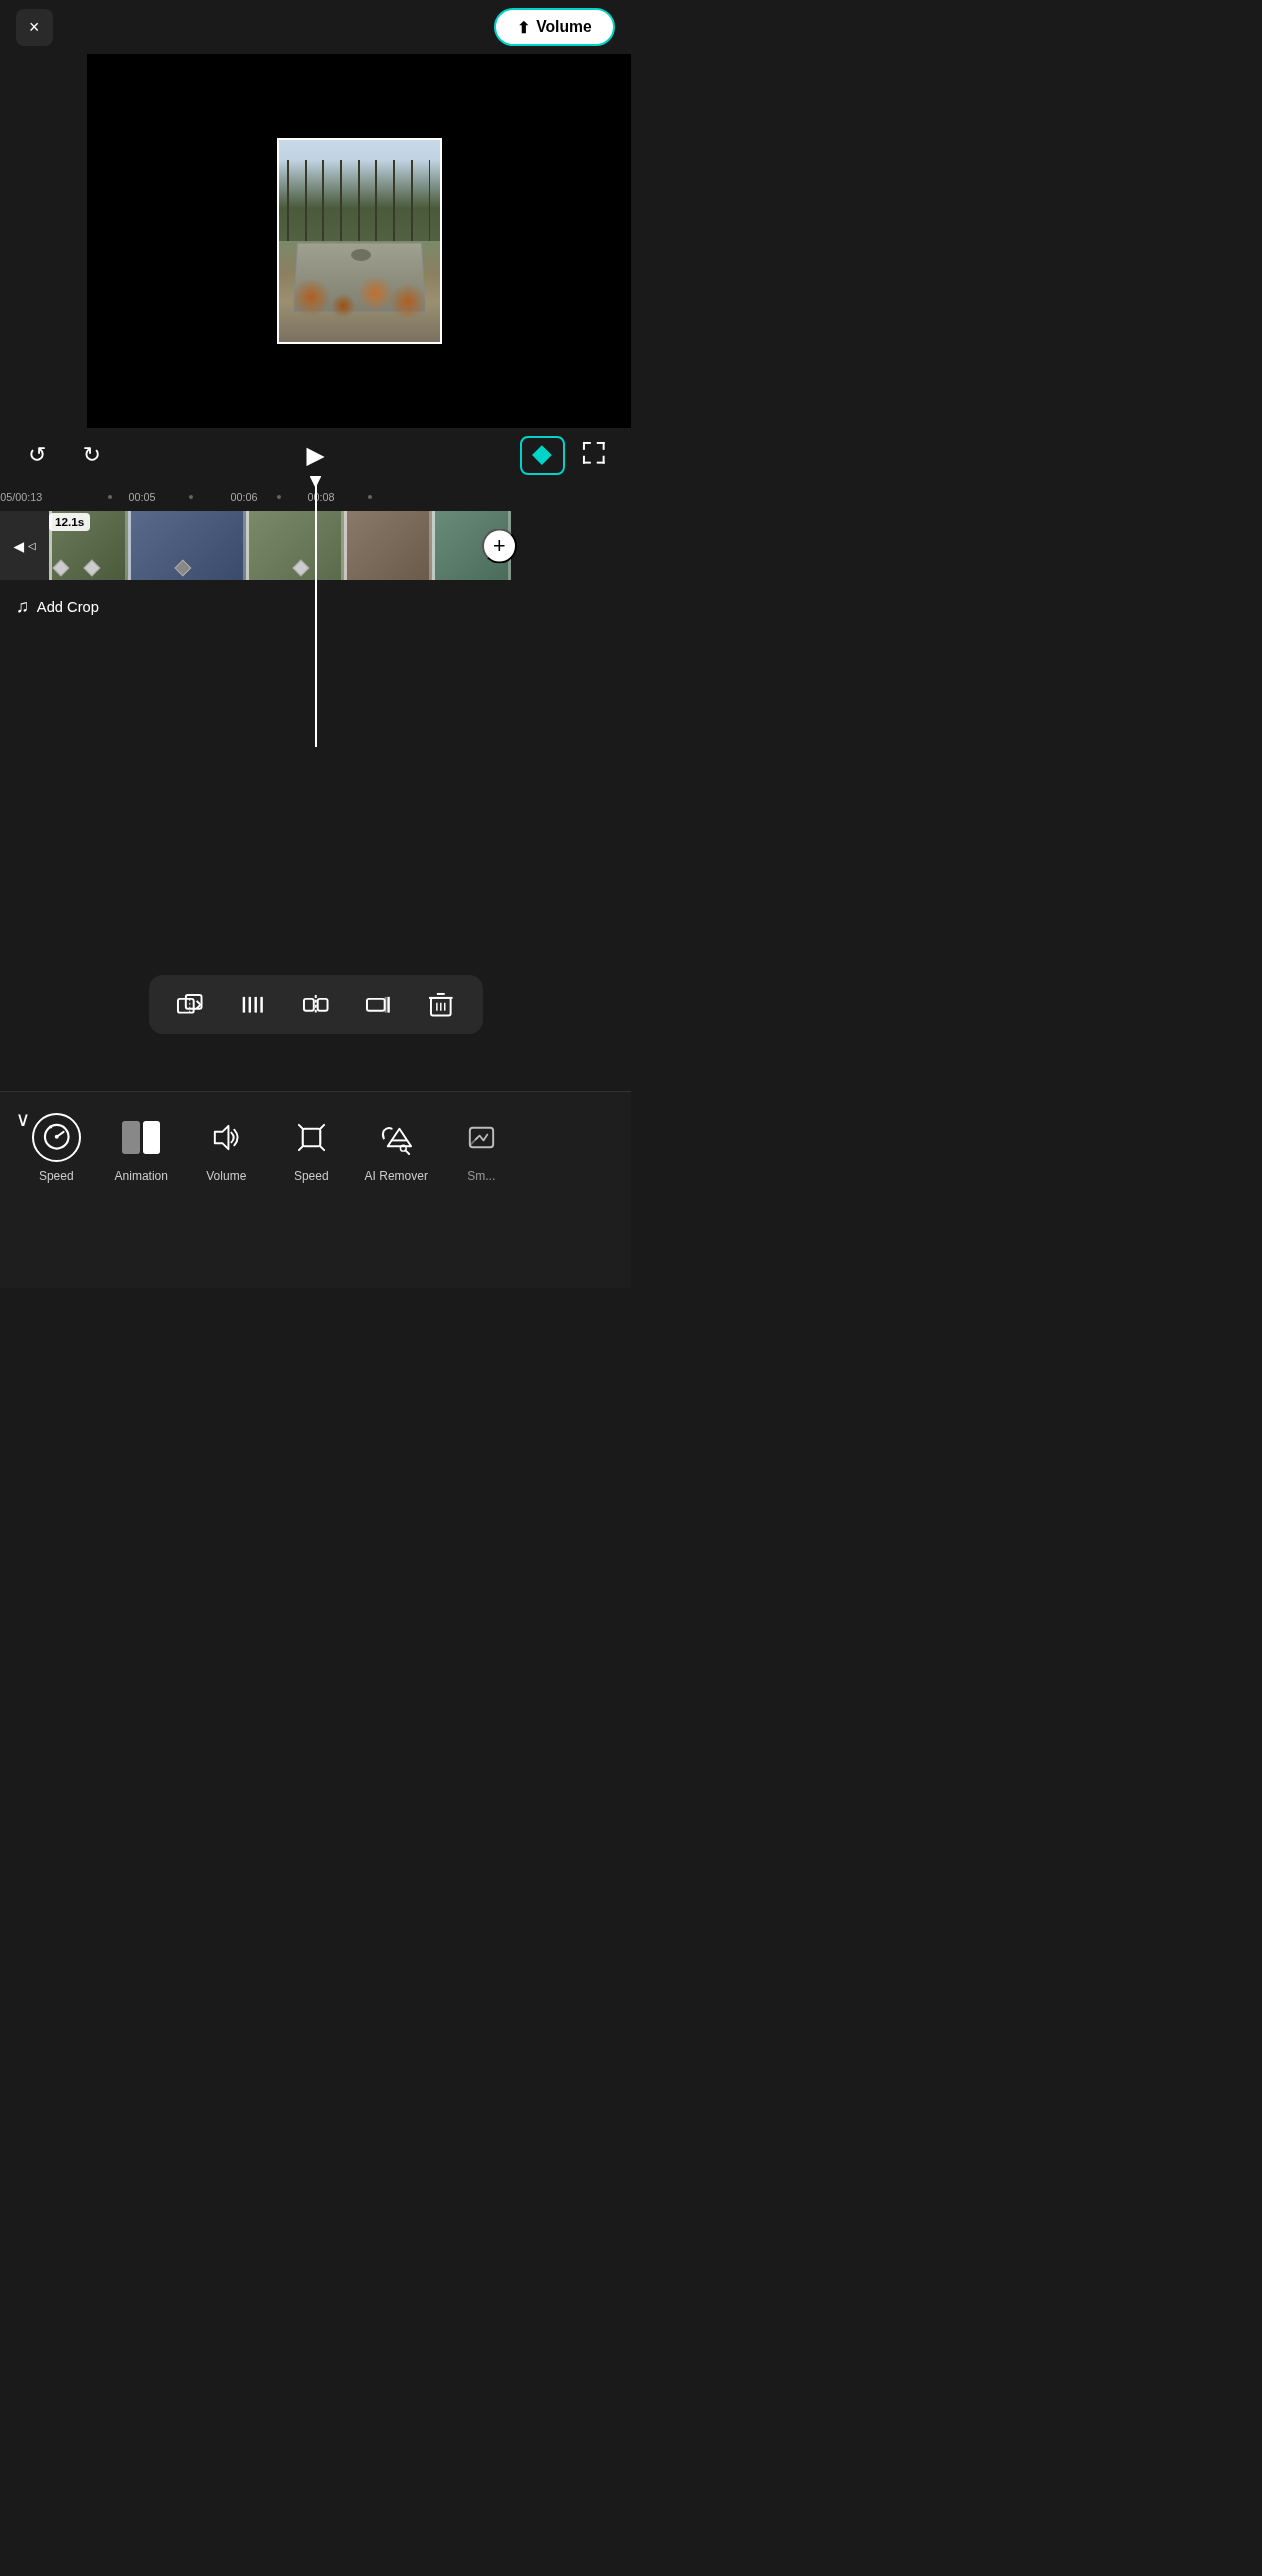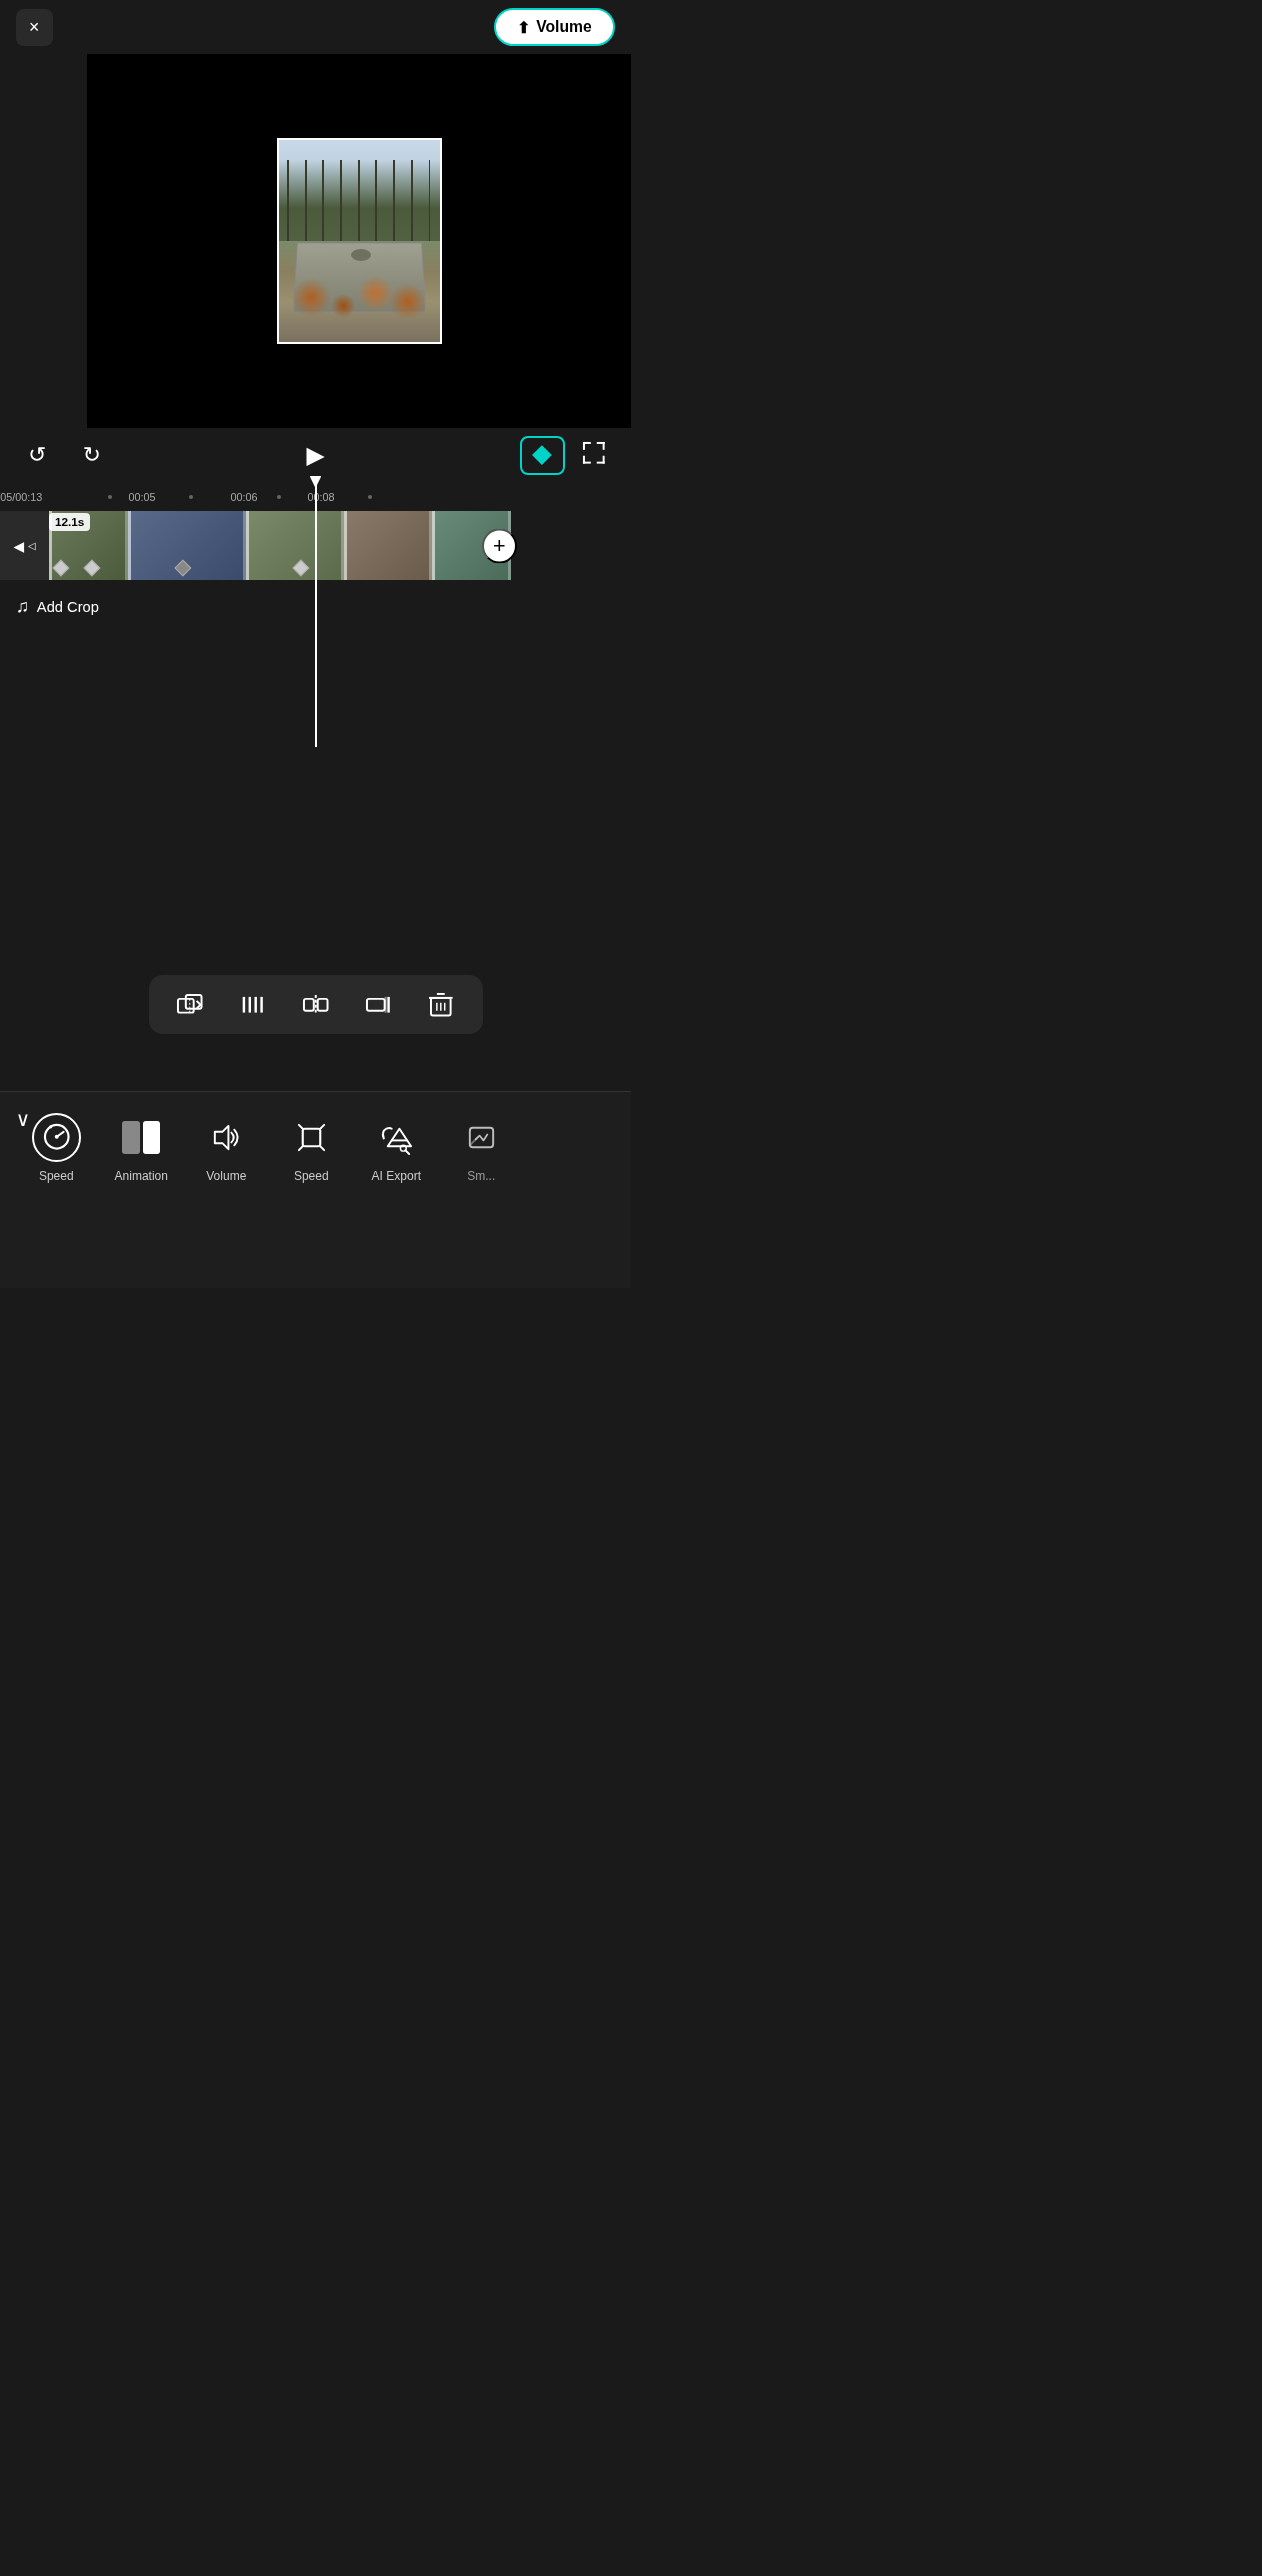--- a/index.html
+++ b/index.html
@@ -776,21 +776,21 @@
     <div class="tool-item">
       <div class="tool-icon-circle">
         <svg width="37" height="37" viewBox="0 0 38 38">
           <path d="M10 28 L22 10 L34 28 Z" fill="none" stroke="white" stroke-width="2" stroke-linejoin="round"></path>
           <line x1="14" y1="22" x2="30" y2="22" stroke="white" stroke-width="2"></line>
           <path d="M6 20 Q4 16 6 12 Q10 8 14 10" fill="none" stroke="white" stroke-width="2" stroke-linecap="round"></path>
           <circle cx="26" cy="30" r="3" fill="none" stroke="white" stroke-width="1.5"></circle>
           <line x1="28" y1="32" x2="32" y2="36" stroke="white" stroke-width="2" stroke-linecap="round"></line>
         </svg>
       </div>
-      <span class="tool-label">AI Export</span>
+      <span class="tool-label">AI Remover</span>
     </div>
 
     <div class="tool-item" style="opacity:0.7;">
       <div class="tool-icon-circle">
         <svg width="35" height="35" viewBox="0 0 36 36">
           <rect x="6" y="8" width="24" height="20" rx="3" fill="none" stroke="white" stroke-width="2"></rect>
           <path d="M12 20 L16 16 L20 21 L24 15" fill="none" stroke="white" stroke-width="1.8" stroke-linecap="round" stroke-linejoin="round"></path>
           <path d="M6 26 L14 18" stroke="white" stroke-width="2" stroke-linecap="round" opacity="0.5"></path>
         </svg>
       </div>

